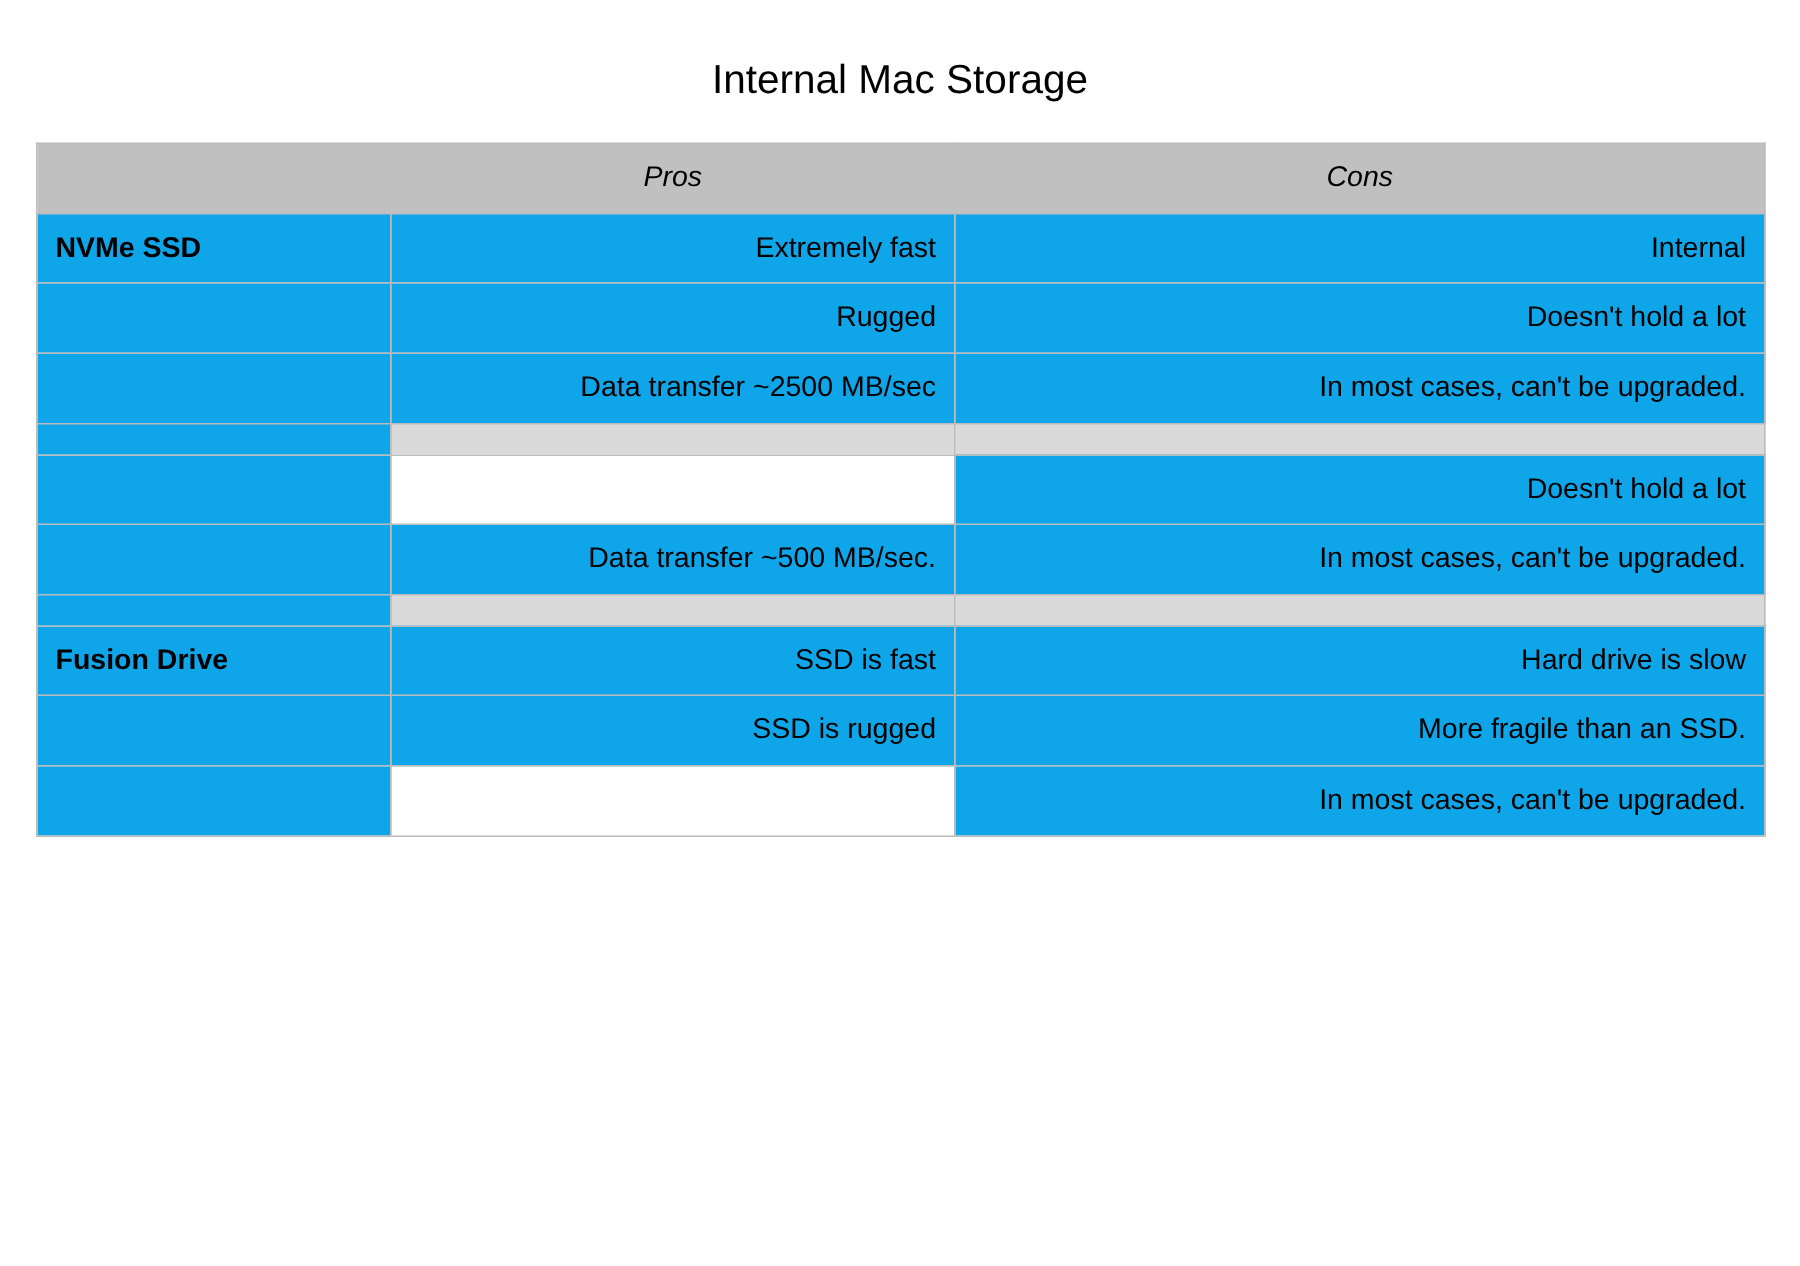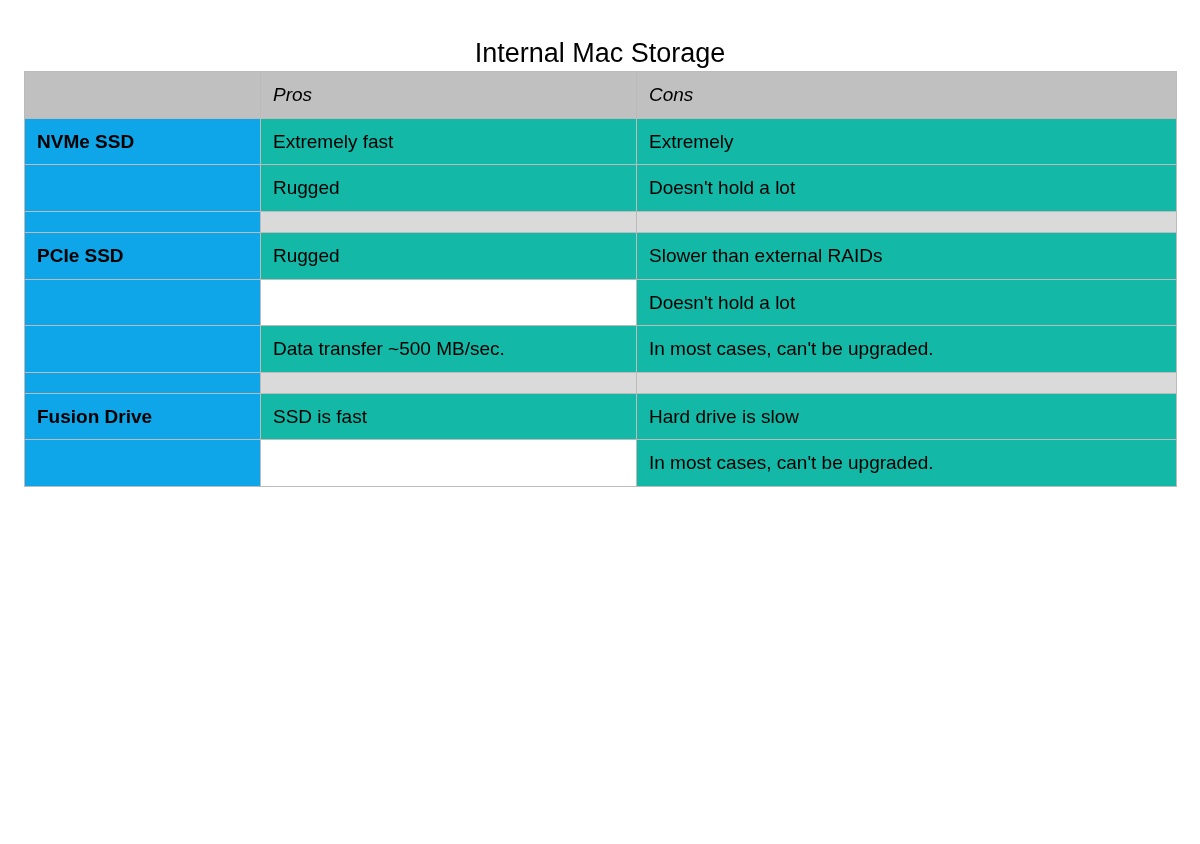--- a/index.html
+++ b/index.html
@@ -5,21 +5,21 @@
     body {
       font-family: -apple-system, BlinkMacSystemFont, "Helvetica Neue", Arial, sans-serif;
       background: #fff;
       margin: 0;
       padding: 20px 24px;
     }
     .title {
       text-align: center;
       font-size: 27px;
       font-weight: 400;
-      margin: 18px 0 2px 0;
+      margin: 18px 0 26px 0;
       color: #000;
     }
     table {
       border-collapse: collapse;
       width: 1152px;
       table-layout: fixed;
     }
     col.label  { width: 236px; }
     col.pros   { width: 376px; }
     col.cons   { width: 540px; }
@@ -28,36 +28,37 @@
       padding: 10px 12px;
       text-align: left;
       font-size: 19px;
       line-height: 1.35;
       color: #000;
     }
     thead th {
       background: #c0c0c0;
       font-weight: 400;
       font-style: italic;
-      text-align: left;
+      text-align: center;
     }
     thead th.label-head {
       background: #c0c0c0;
     }
     td.label {
       background: #0ea5e9;
       font-weight: 700;
       vertical-align: top;
     }
     td.spacer {
       background: #dadada;
     }
     td.content {
-      background: #14b8a6;
+      background: #0ea5e9;
       vertical-align: top;
+      text-align: right;
     }
     td.empty-content {
       background: #fff;
     }
   </style>
 </head>
 <body>
 
 <div class="title">Internal Mac Storage</div>
 
@@ -72,38 +73,38 @@
       <th class="label-head"></th>
       <th>Pros</th>
       <th>Cons</th>
     </tr>
   </thead>
   <tbody>
 
     <tr>
       <td class="label">NVMe SSD</td>
       <td class="content">Extremely fast</td>
-      <td class="content">Extremely</td>
+      <td class="content">Internal</td>
     </tr>
     <tr>
       <td class="label"></td>
       <td class="content">Rugged</td>
       <td class="content">Doesn't hold a lot</td>
     </tr>
     <tr>
       <td class="label"></td>
+      <td class="content">Data transfer ~2500 MB/sec</td>
+      <td class="content">In most cases, can't be upgraded.</td>
+    </tr>
+    <tr>
+      <td class="label"></td>
       <td class="spacer"></td>
       <td class="spacer"></td>
     </tr>
 
-    <tr>
-      <td class="label">PCIe SSD</td>
-      <td class="content">Rugged</td>
-      <td class="content">Slower than external RAIDs</td>
-    </tr>
     <tr>
       <td class="label"></td>
       <td class="empty-content"></td>
       <td class="content">Doesn't hold a lot</td>
     </tr>
     <tr>
       <td class="label"></td>
       <td class="content">Data transfer ~500 MB/sec.</td>
       <td class="content">In most cases, can't be upgraded.</td>
     </tr>
@@ -113,17 +114,22 @@
       <td class="spacer"></td>
     </tr>
 
     <tr>
       <td class="label">Fusion Drive</td>
       <td class="content">SSD is fast</td>
       <td class="content">Hard drive is slow</td>
     </tr>
     <tr>
       <td class="label"></td>
+      <td class="content">SSD is rugged</td>
+      <td class="content">More fragile than an SSD.</td>
+    </tr>
+    <tr>
+      <td class="label"></td>
       <td class="empty-content"></td>
       <td class="content">In most cases, can't be upgraded.</td>
     </tr>
   </tbody>
 </table>
 
 </body></html>

